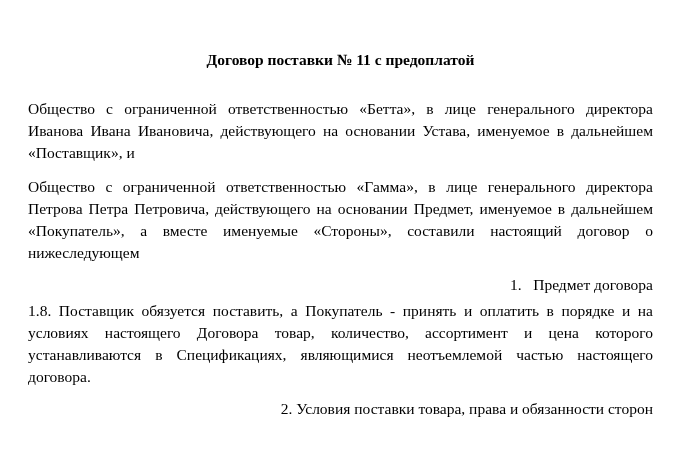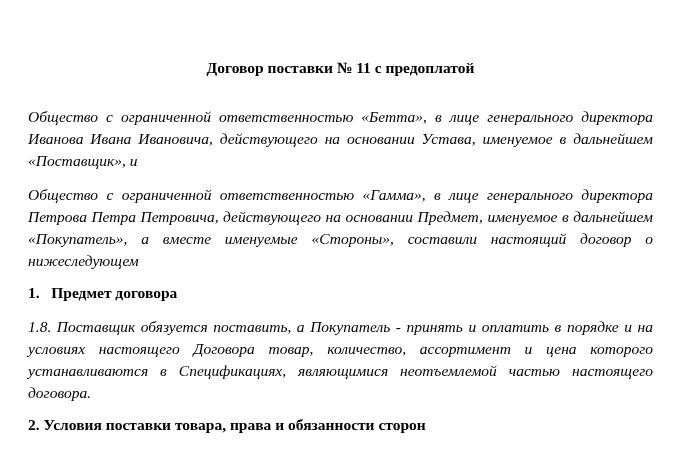--- a/index.html
+++ b/index.html
@@ -13,40 +13,39 @@
     overflow: hidden;
     font-family: "Liberation Serif", "DejaVu Serif", serif;
     font-size: 15.5px;
     line-height: 22px;
     color: #000000;
   }
   .doc {
     padding: 49px 33px 0 28px;
   }
   .title {
-    margin: 8px;
+    margin: 0;
     text-align: center;
     font-weight: 700;
   }
   .dateline {
     display: flex;
     justify-content: space-between;
     margin: 1px 0 0 0;
   }
   .para {
     margin: 0;
     text-align: justify;
-    font-style: italic;
   }
   .preamble-1 { margin-top: 27px; }
   .preamble-2 { margin-top: 12px; }
   .section-heading {
-    margin: 10px 0 12px 0;
-    text-align: left;
-    font-weight: 700;
+    margin: 10px 0 4px 0;
+    text-align: right;
+    font-weight: 400;
     white-space: pre-wrap;
   }
 </style>
 </head>
 <body>
 
 <div class="doc">
 
   <div class="title">Договор поставки № 11 с предоплатой</div>
 

